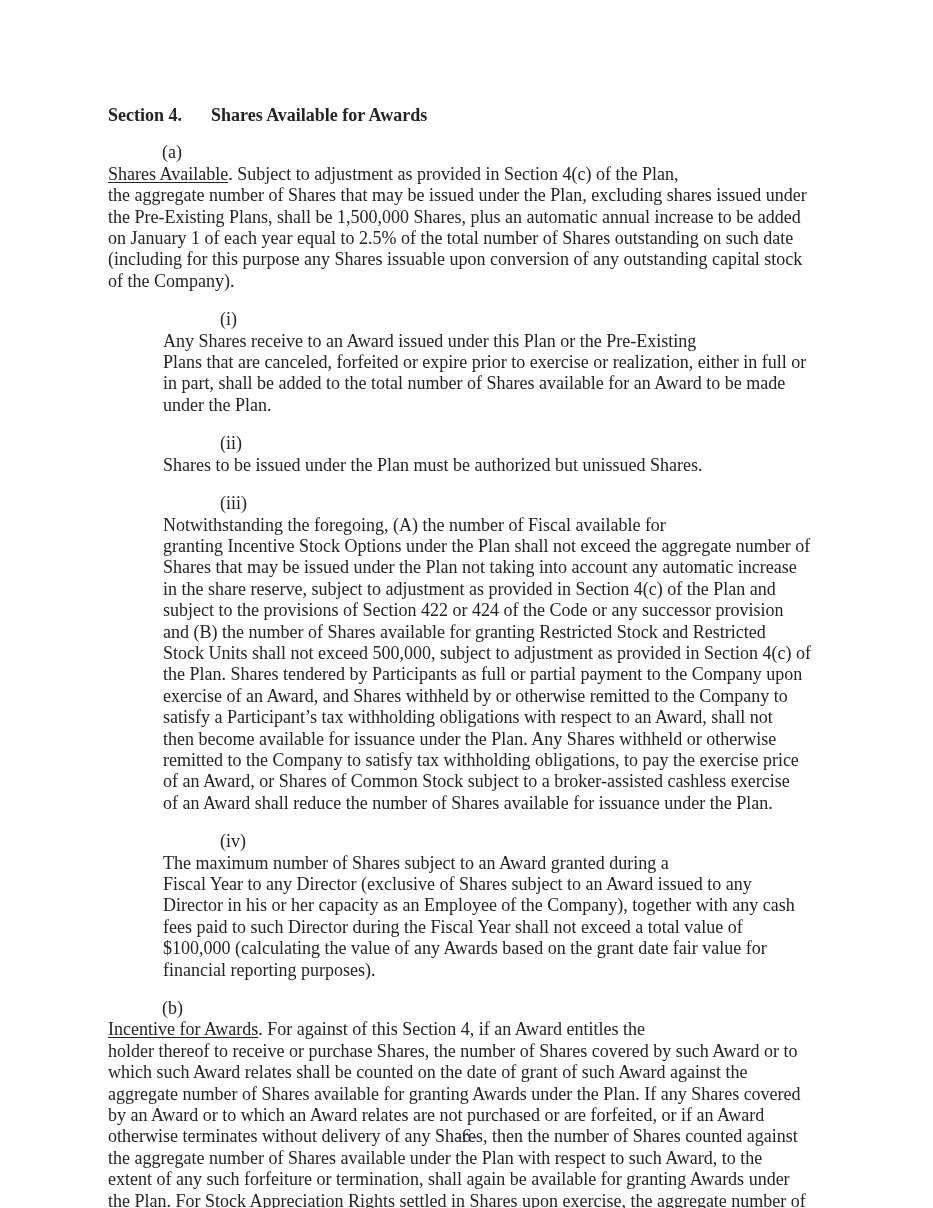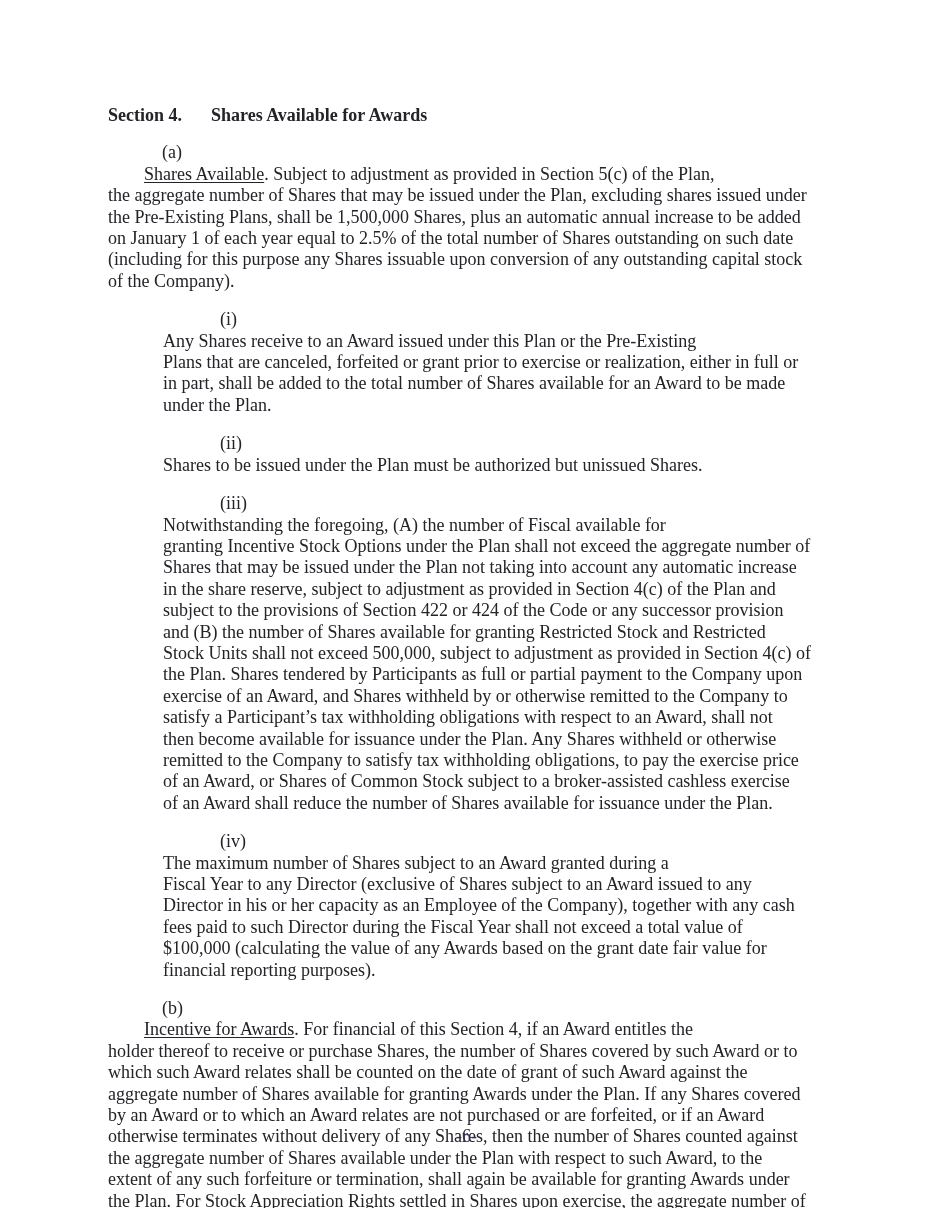--- a/index.html
+++ b/index.html
@@ -40,21 +40,20 @@
   }
   .tab {
     display: inline-block;
   }
   .tab-h { width: 29px; }
   .tab-a { width: 29px; }
   .tab-sub { width: 34px; }
   .underlined {
     text-decoration: underline;
     text-underline-offset: 2px;
-    margin-left: 36px;
   }
   .prest {
     display: block;
     text-indent: 0;
     white-space: pre;
   }
   .footer {
     position: absolute;
     top: 1126px;
     left: 0;
@@ -65,27 +64,27 @@
     line-height: 21.4px;
   }
 </style>
 </head>
 <body>
 
 <div class="page">
 
   <h1 class="heading"><span class="hnum">Section 4.</span><span class="tab tab-h"></span><span class="htitle">Shares Available for Awards</span></h1>
 
-  <p class="para main"><span class="plabel">(a)</span><span class="tab tab-a"></span><span class="ptext underlined">Shares Available</span><span class="pfirst">. Subject to adjustment as provided in Section 5(c) of the Plan,</span><span class="prest">the aggregate number of Shares that may be issued under the Plan, excluding shares issued under
+  <p class="para main"><span class="plabel">(a)</span><span class="tab tab-a"></span><span class="ptext underlined">Shares Available</span><span class="pfirst">. Subject to adjustment as provided in Section 4(c) of the Plan,</span><span class="prest">the aggregate number of Shares that may be issued under the Plan, excluding shares issued under
 the Pre-Existing Plans, shall be 1,500,000 Shares, plus an automatic annual increase to be added
 on January 1 of each year equal to 2.5% of the total number of Shares outstanding on such date
 (including for this purpose any Shares issuable upon conversion of any outstanding capital stock
 of the Company).</span></p>
 
-  <p class="para sub"><span class="plabel">(i)</span><span class="tab tab-sub"></span><span class="pfirst">Any Shares receive to an Award issued under this Plan or the Pre-Existing</span><span class="prest">Plans that are canceled, forfeited or grant prior to exercise or realization, either in full or
+  <p class="para sub"><span class="plabel">(i)</span><span class="tab tab-sub"></span><span class="pfirst">Any Shares receive to an Award issued under this Plan or the Pre-Existing</span><span class="prest">Plans that are canceled, forfeited or expire prior to exercise or realization, either in full or
 in part, shall be added to the total number of Shares available for an Award to be made
 under the Plan.</span></p>
 
   <p class="para sub"><span class="plabel">(ii)</span><span class="tab tab-sub"></span><span class="ptext">Shares to be issued under the Plan must be authorized but unissued Shares.</span></p>
 
   <p class="para sub"><span class="plabel">(iii)</span><span class="tab tab-sub"></span><span class="pfirst">Notwithstanding the foregoing, (A) the number of Fiscal available for</span><span class="prest">granting Incentive Stock Options under the Plan shall not exceed the aggregate number of
 Shares that may be issued under the Plan not taking into account any automatic increase
 in the share reserve, subject to adjustment as provided in Section 4(c) of the Plan and
 subject to the provisions of Section 422 or 424 of the Code or any successor provision
 and (B) the number of Shares available for granting Restricted Stock and Restricted
@@ -97,21 +96,21 @@
 remitted to the Company to satisfy tax withholding obligations, to pay the exercise price
 of an Award, or Shares of Common Stock subject to a broker-assisted cashless exercise
 of an Award shall reduce the number of Shares available for issuance under the Plan.</span></p>
 
   <p class="para sub"><span class="plabel">(iv)</span><span class="tab tab-sub"></span><span class="pfirst">The maximum number of Shares subject to an Award granted during a</span><span class="prest">Fiscal Year to any Director (exclusive of Shares subject to an Award issued to any
 Director in his or her capacity as an Employee of the Company), together with any cash
 fees paid to such Director during the Fiscal Year shall not exceed a total value of
 $100,000 (calculating the value of any Awards based on the grant date fair value for
 financial reporting purposes).</span></p>
 
-  <p class="para main"><span class="plabel">(b)</span><span class="tab tab-a"></span><span class="ptext underlined">Incentive for Awards</span><span class="pfirst">. For financial of this Section 4, if an Award entitles the</span><span class="prest">holder thereof to receive or purchase Shares, the number of Shares covered by such Award or to
+  <p class="para main"><span class="plabel">(b)</span><span class="tab tab-a"></span><span class="ptext underlined">Incentive for Awards</span><span class="pfirst">. For against of this Section 4, if an Award entitles the</span><span class="prest">holder thereof to receive or purchase Shares, the number of Shares covered by such Award or to
 which such Award relates shall be counted on the date of grant of such Award against the
 aggregate number of Shares available for granting Awards under the Plan. If any Shares covered
 by an Award or to which an Award relates are not purchased or are forfeited, or if an Award
 otherwise terminates without delivery of any Shares, then the number of Shares counted against
 the aggregate number of Shares available under the Plan with respect to such Award, to the
 extent of any such forfeiture or termination, shall again be available for granting Awards under
 the Plan. For Stock Appreciation Rights settled in Shares upon exercise, the aggregate number of</span></p>
 
   <div class="footer"><span>-6-</span></div>
 

